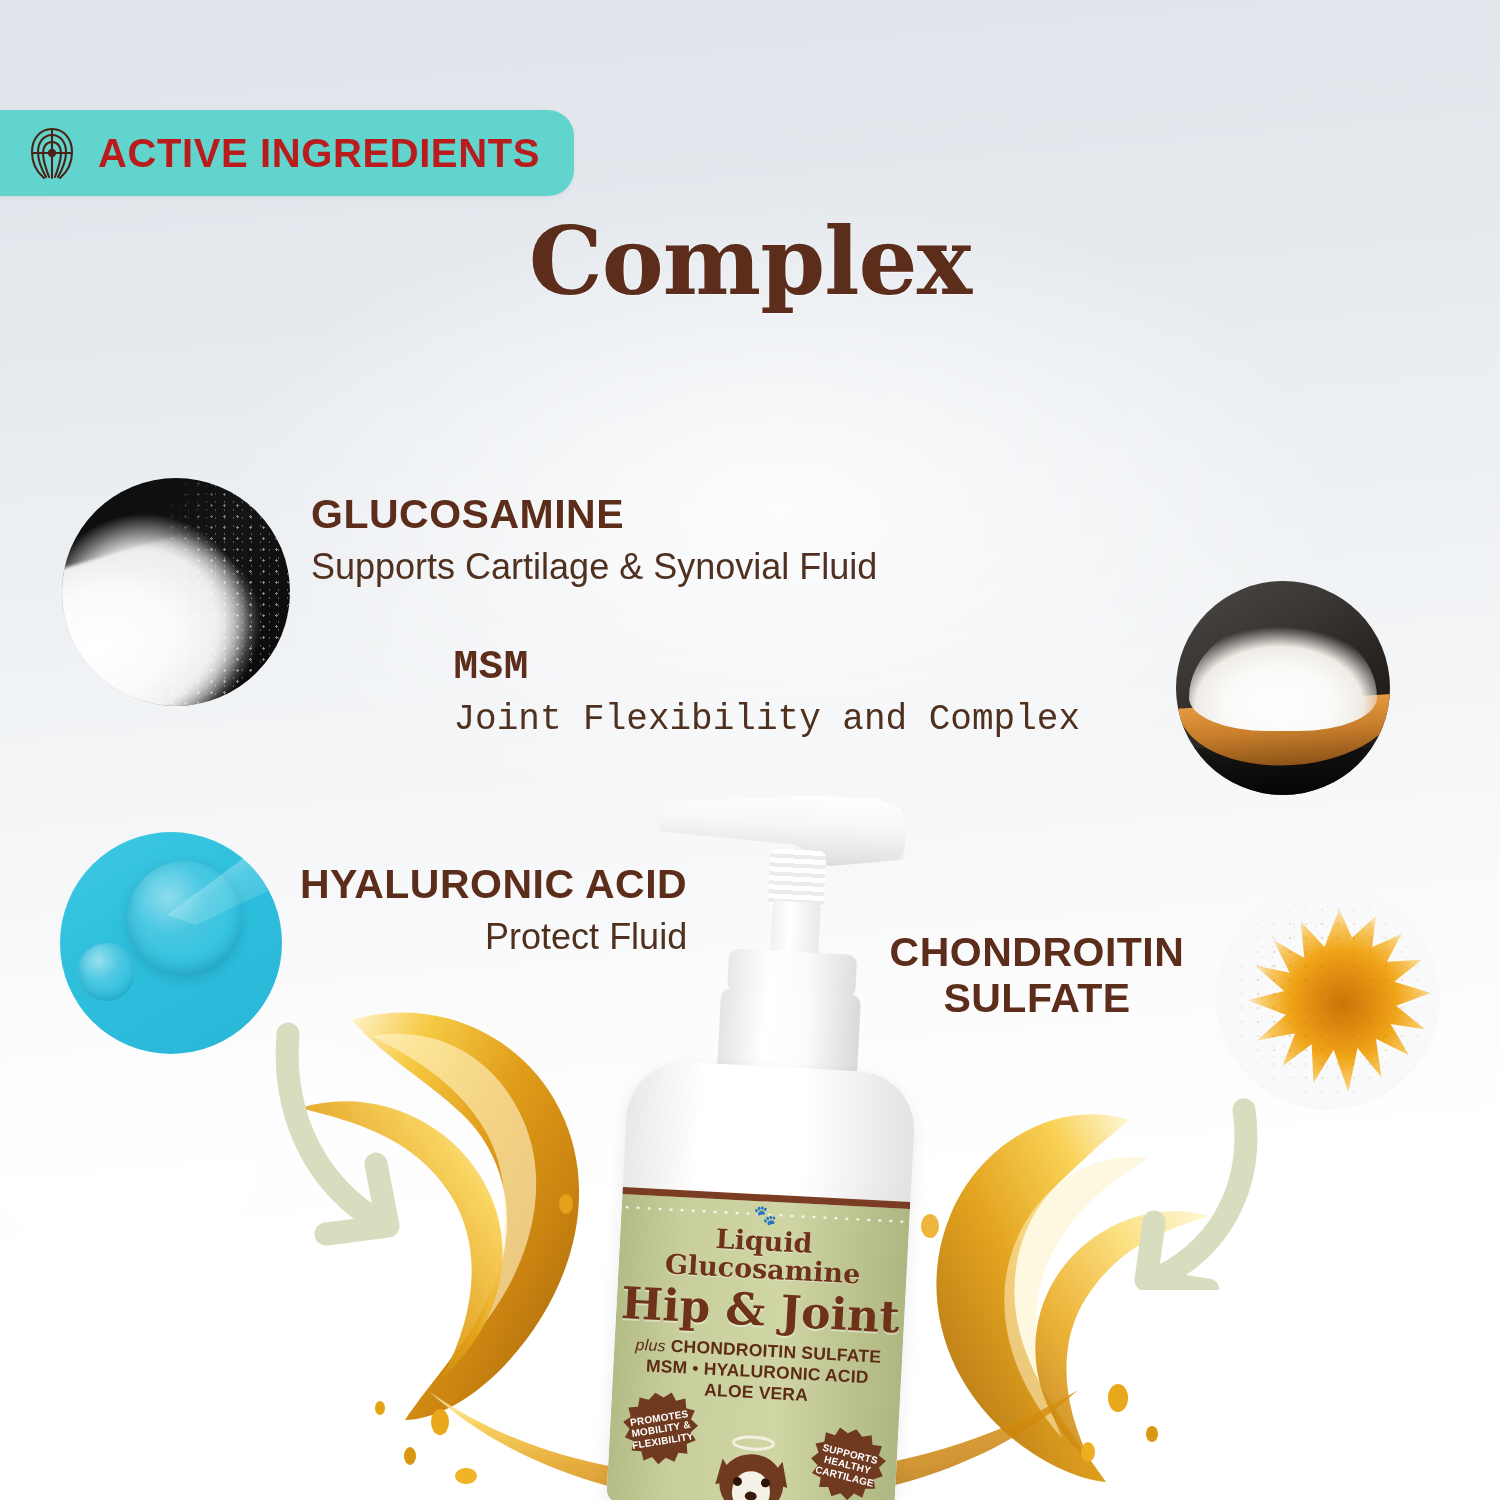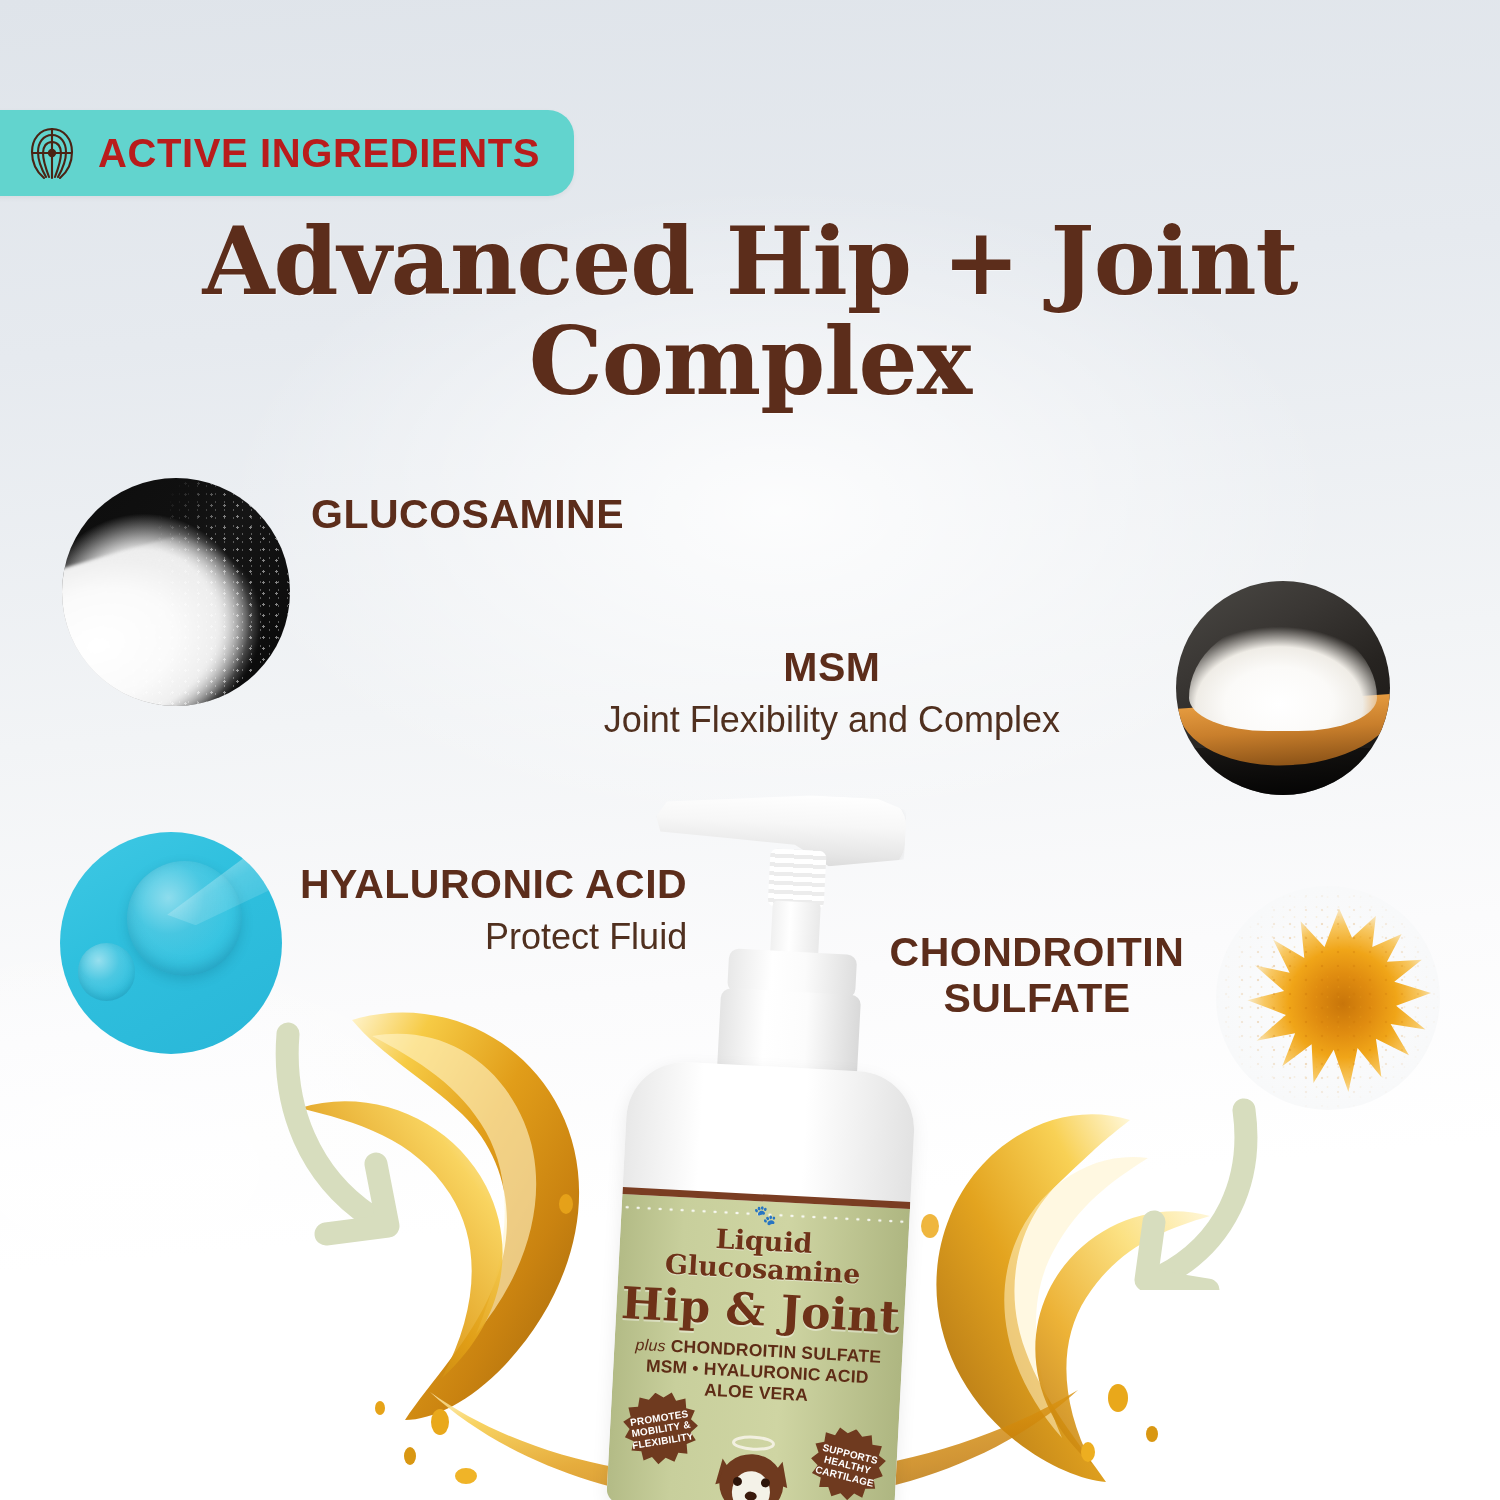--- a/index.html
+++ b/index.html
@@ -157,21 +157,21 @@
   .ing{ position:absolute; color:#5c2d1b; }
   .ing .name{
     font-size:41px; font-weight:700; letter-spacing:.5px; line-height:1.12;
     color:#5c2d1b;
   }
   .ing .desc{
     font-size:36px; font-weight:400; line-height:1.3; margin-top:6px;
     color:#50301f;
   }
   .ing-gluco{ left:311px; top:492px; text-align:left; }
-  .ing-msm  { right:440px; top:645px; text-align:center; }
+  .ing-msm  { right:420px; top:645px; text-align:left;font-family:Liberation Mono, monospace; }
   .ing-hyal { left:300px; top:862px; text-align:right; }
   .ing-chond{ left:862px; top:930px; width:350px; text-align:center; }
 
   
   .arrow{ position:absolute; }
   .arrow-left { left:272px; top:1000px; }
   .arrow-right{ left:1092px; top:1080px; }
 
   
   .splash-wrap{ position:absolute; left:0; top:990px; width:1500px; height:510px; pointer-events:none; }
@@ -336,21 +336,20 @@
       <path d="M24 16 C30 16 33 21 33 27 C33 35 30 43 27 51"></path>
       <path d="M24 3 L24 52"></path>
       <path d="M5 27 L43 27"></path>
       <circle cx="24" cy="27" r="4.2" fill="#4a2314" stroke="none"></circle>
     </svg>
   </span>
   <span class="badge-text">ACTIVE INGREDIENTS</span>
 </div>
 
 <h1 class="title">
-  <span class="l1">Advanced Hip + Joint</span>
   <span class="l2">Complex</span>
 </h1>
 
 <div class="circle c-gluco">
   <div class="mound"></div>
   <div class="grain"></div>
 </div>
 
 <div class="circle c-msm">
   <div class="shelf"></div>
@@ -364,20 +363,21 @@
   <div class="pipette"></div>
 </div>
 
 <div class="circle c-chond">
   <div class="splash"></div>
   <div class="speck"></div>
 </div>
 
 <div class="ing ing-gluco">
   <div class="name">GLUCOSAMINE</div>
+  <div class="desc">Supports Cartilage &amp; Synovial Fluid</div>
 </div>
 
 <div class="ing ing-msm">
   <div class="name">MSM</div>
   <div class="desc">Joint Flexibility and Complex</div>
 </div>
 
 <div class="ing ing-hyal">
   <div class="name">HYALURONIC ACID</div>
   <div class="desc">Protect Fluid</div>

